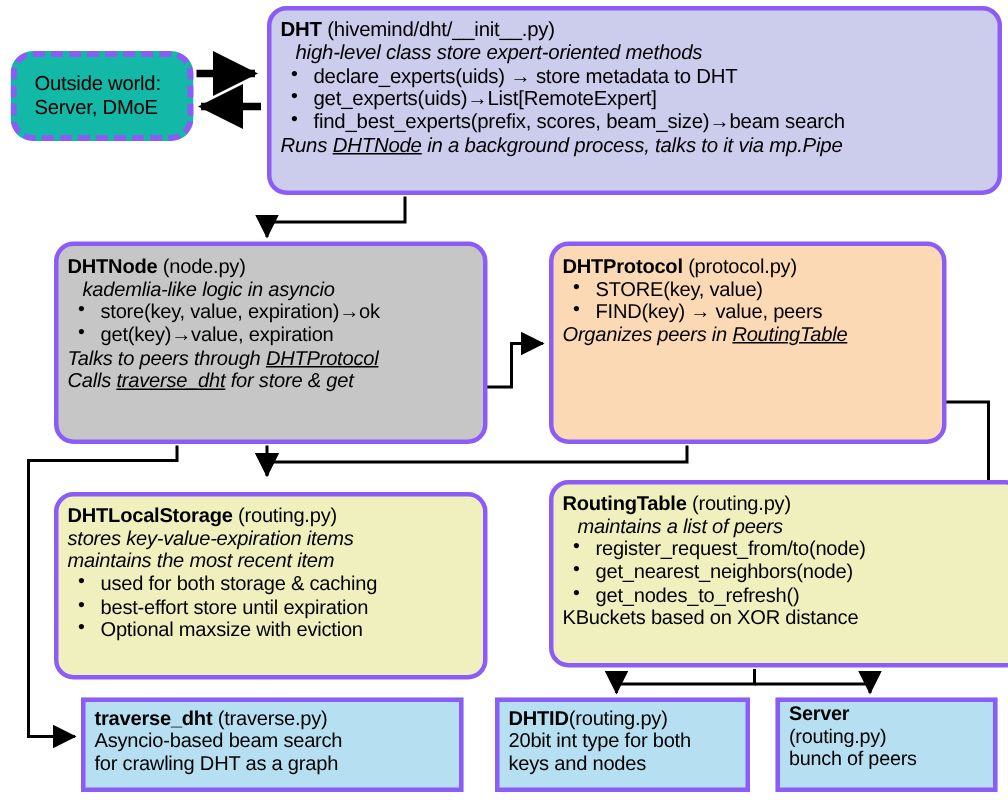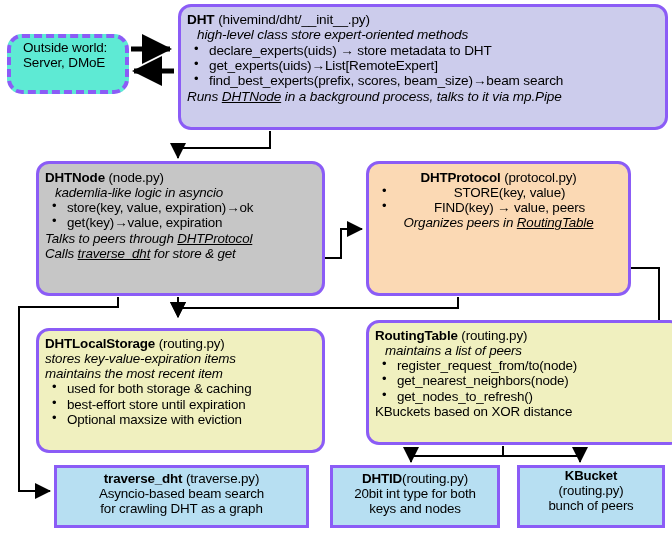--- a/index.html
+++ b/index.html
@@ -61,46 +61,45 @@
     position: relative;
   }
   ul.bullets li::before {
     content: "\2022";
     position: absolute;
     left: -15px;
     top: -1px;
     font-size: 13px;
   }
   .u { text-decoration: underline; }
-  .center { text-align: center; }
+  .center { }
 
   
   #node-outside-world {
     left: 7px; top: 34px; width: 122px; height: 60px;
-    background: #5eead4;
+    background: #14b8a6;
     display: flex; flex-direction: column;
-    justify-content: flex-start; align-items: flex-start;
+    justify-content: center; align-items: flex-start;
     padding-left: 12px;
     font-size: 13.5px;
   }
   #node-dht {
     left: 178px; top: 4px; width: 490px; height: 126px;
     background: #ccccec;
     font-size: 13.6px;
   }
   #node-dhtnode {
     left: 36px; top: 161px; width: 289px; height: 135px;
     background: #c6c6c6;
     font-size: 13.4px;
   }
   #node-dhtprotocol {
     left: 366px; top: 161px; width: 265px; height: 135px;
     background: #fbd9b4;
     font-size: 13.4px;
-    text-align: center;
   }
   #node-dhtlocalstorage {
     left: 36px; top: 328px; width: 289px; height: 125px;
     background: #f0f0bf;
     font-size: 13.4px;
   }
   #node-routingtable {
     left: 366px; top: 320px; width: 317px; height: 125px;
     background: #f0f0bf;
     font-size: 13.4px;
@@ -275,18 +274,18 @@
     <div class="plain">for crawling DHT as a graph</div>
   </div>
 
   <div class="node sharp center" id="node-dhtid">
     <div class="title-line"><span class="cls">DHTID</span><span>(routing.py)</span></div>
     <div class="plain">20bit int type for both</div>
     <div class="plain">keys and nodes</div>
   </div>
 
   <div class="node sharp center" id="node-kbucket">
-    <div class="title-line"><span class="cls">KBucket</span></div>
+    <div class="title-line"><span class="cls">Server</span></div>
     <div class="plain">(routing.py)</div>
     <div class="plain">bunch of peers</div>
   </div>
 
 </div>
 
 </body></html>

